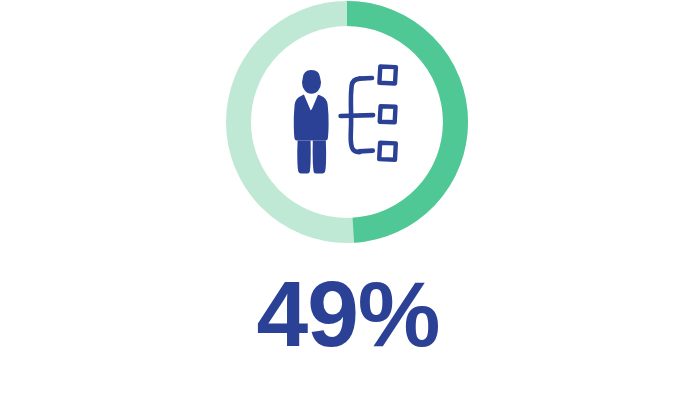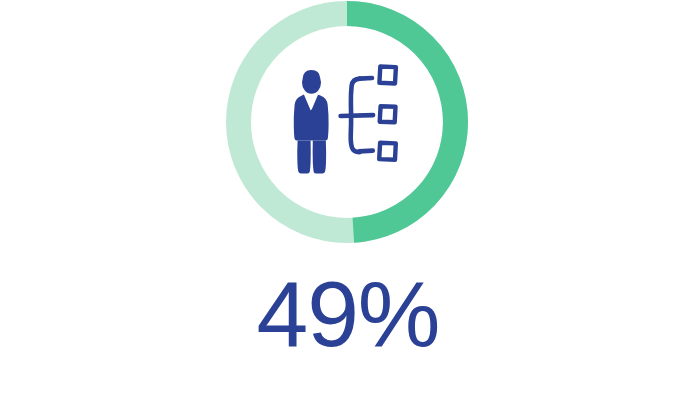--- a/index.html
+++ b/index.html
@@ -53,21 +53,21 @@
   }
 
   
   #percentage-label {
     position: absolute;
     left: 0;
     top: 268px;
     width: 696px;
     text-align: center;
     font-size: 93px;
-    font-weight: normal;
+    font-weight: bold;
     letter-spacing: -1px;
     line-height: 92px;
     color: #2B4196;
     white-space: nowrap;
     -webkit-font-smoothing: antialiased;
   }
 </style>
 </head>
 <body>
 

